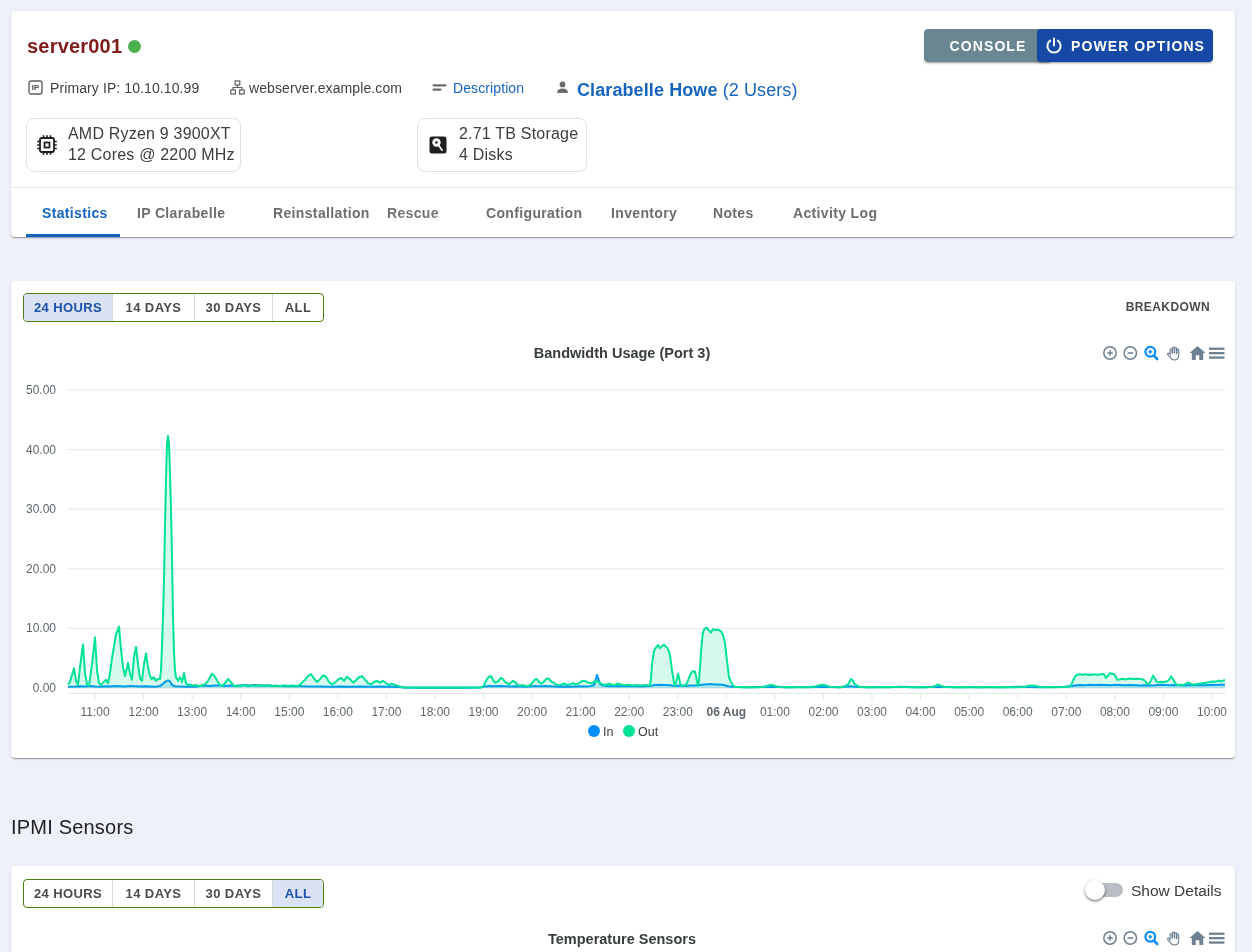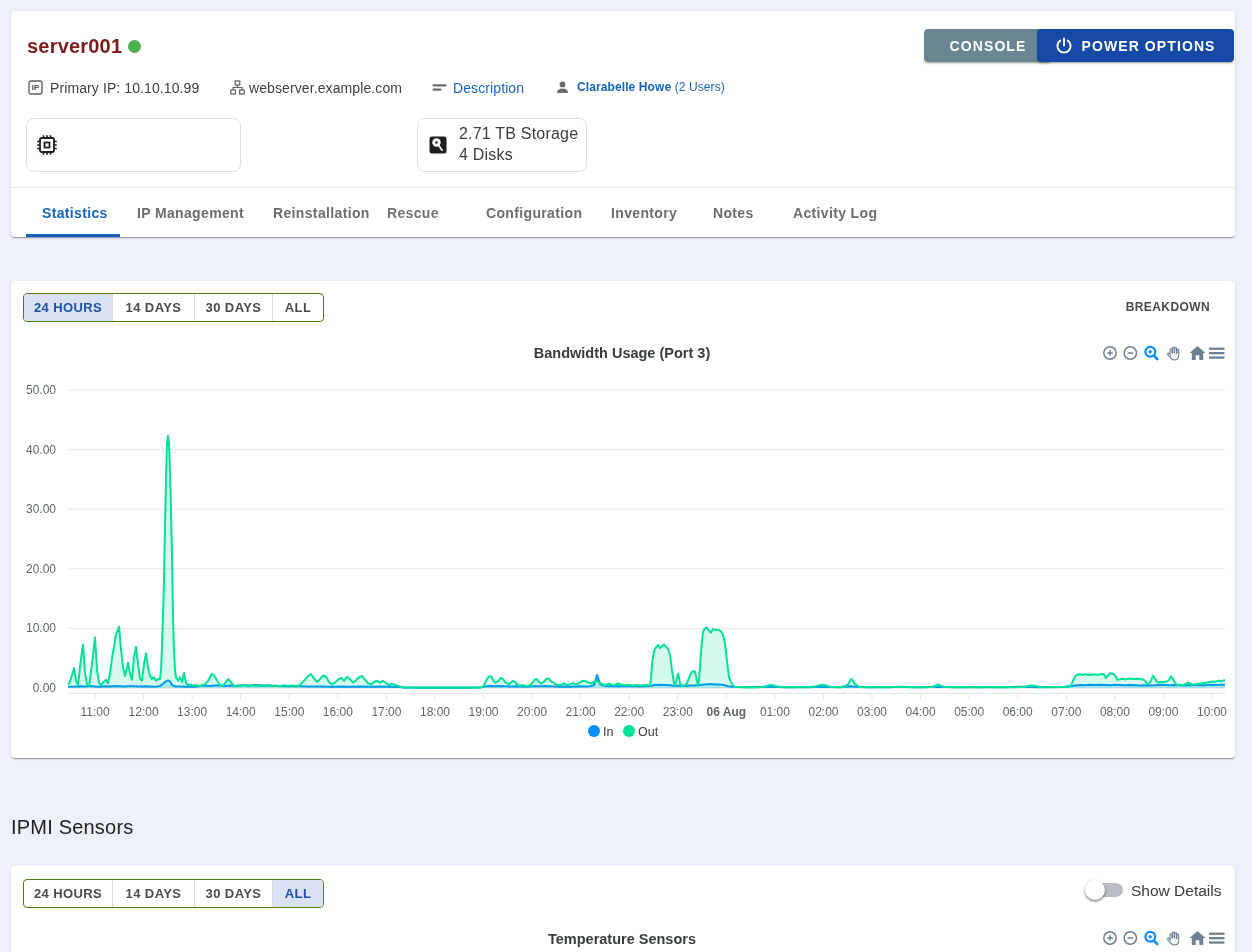--- a/index.html
+++ b/index.html
@@ -12,21 +12,21 @@
 .tab{position:absolute;top:194px;font-size:14px;font-weight:bold;letter-spacing:.35px;color:#6d6d6d}
 .bgroup{position:absolute;display:flex;border:1px solid #4d7c0f;border-radius:4px;overflow:hidden;height:27px}
 .bgroup div{display:flex;align-items:center;justify-content:center;font-size:13px;font-weight:bold;letter-spacing:.4px;color:#4b4b4b;border-right:1px solid #d9d9d9}
 .bgroup div:last-child{border-right:none}
 .bgroup div.sel{background:#dbe2f4;color:#1a50ae}
 </style></head><body>
 <div class="card" style="top:11px;height:226px">
     <div class="abs" style="left:16px;top:24px;font-size:20px;font-weight:bold;color:#7f1d1d;letter-spacing:.2px">server001</div>
     <div class="abs" style="left:117px;top:29px;width:13px;height:13px;border-radius:50%;background:#4caf50"></div>
     <div class="btn" style="left:913px;width:128px;background:#6a8692">CONSOLE</div>
-    <div class="btn" style="left:1026px;width:197px;background:#1549a5"><svg width="18" height="18" viewBox="0 0 18 18" style="margin-right:8px">
+    <div class="btn" style="left:1026px;width:176px;background:#1549a5"><svg width="18" height="18" viewBox="0 0 18 18" style="margin-right:8px">
         <path d="M9 1.5 V8.5" stroke="#fff" stroke-width="2" stroke-linecap="round" fill="none"></path>
         <path d="M5.2 3.6 a6.6 6.6 0 1 0 7.6 0" stroke="#fff" stroke-width="2" fill="none" stroke-linecap="round"></path>
       </svg>POWER OPTIONS</div>
     <svg class="abs" style="left:17px;top:69px" width="15" height="15" viewBox="0 0 15 15">
       <rect x="1" y="1" width="13" height="13" rx="2.2" fill="none" stroke="#5f5f5f" stroke-width="1.4"></rect>
       <text x="7.5" y="10.4" text-anchor="middle" font-size="8" font-weight="bold" fill="#4f4f4f" font-family="Liberation Sans">IP</text>
     </svg>
     <div class="abs" style="left:39px;top:69px;font-size:14px;color:#3f3f3f;letter-spacing:.1px">Primary IP: 10.10.10.99</div>
     <svg class="abs" style="left:219px;top:69px" width="15" height="15" viewBox="0 0 15 15" fill="none" stroke="#5f5f5f" stroke-width="1.2">
       <rect x="5.2" y="1" width="4.6" height="4"></rect>
@@ -37,43 +37,44 @@
     <div class="abs" style="left:238px;top:69px;font-size:14px;color:#3f3f3f;letter-spacing:.1px">webserver.example.com</div>
     <svg class="abs" style="left:421px;top:69px" width="15" height="15" viewBox="0 0 15 15">
       <rect x="0.5" y="4.2" width="14" height="2.2" rx="1.1" fill="#6c6c6c"></rect>
       <rect x="0.5" y="8.6" width="9" height="2.2" rx="1.1" fill="#6c6c6c"></rect>
     </svg>
     <div class="abs" style="left:442px;top:69px;font-size:14px;color:#1565c0;letter-spacing:.1px">Description</div>
     <svg class="abs" style="left:544px;top:69px" width="15" height="15" viewBox="0 0 15 15" fill="#6b6b6b">
       <circle cx="7.5" cy="4.4" r="2.9"></circle>
       <path d="M7.5 8.6 c-3.2 0-5.3 1.6-5.3 3.4 V13 h10.6 v-1 c0-1.8-2.1-3.4-5.3-3.4 Z"></path>
     </svg>
-    <div class="abs" style="left:566px;top:69px;font-size:12px;color:#1565c0;letter-spacing:.1px"><b>Clarabelle Howe</b> (2 Users)</div>
+    <div class="abs" style="left:566px;top:69px;font-size:18px;color:#1565c0;letter-spacing:.1px"><b>Clarabelle Howe</b> (2 Users)</div>
     <div class="infocard" style="left:15px;width:213px">
       <svg style="margin:0 9px 0 8px" width="24" height="24" viewBox="0 0 24 24" fill="none" stroke="#1f1f1f">
         <rect x="5" y="5" width="14" height="14" rx="1.5" stroke-width="1.8"></rect>
         <rect x="9.5" y="9.5" width="5" height="5" stroke-width="1.8"></rect>
         <g stroke-width="1.7">
           <path d="M8.5 5 V2.2 M12 5 V2.2 M15.5 5 V2.2 M8.5 21.8 V19 M12 21.8 V19 M15.5 21.8 V19 M5 8.5 H2.2 M5 12 H2.2 M5 15.5 H2.2 M21.8 8.5 H19 M21.8 12 H19 M21.8 15.5 H19"></path>
         </g>
       </svg>
+      <div class="ictext">AMD Ryzen 9 3900XT<br>12 Cores @ 2200 MHz</div>
     </div>
     <div class="infocard" style="left:406px;width:168px">
       <svg style="margin:0 9px 0 8px" width="24" height="24" viewBox="0 0 24 24">
         <rect x="3.5" y="3.5" width="17" height="17" rx="2.5" fill="#1f1f1f"></rect>
         <circle cx="10.5" cy="9.5" r="4.2" fill="#fff"></circle>
         <circle cx="10.5" cy="9.5" r="1.3" fill="#1f1f1f"></circle>
         <path d="M11.5 10.5 L15.5 16.5" stroke="#fff" stroke-width="1.6"></path>
         <circle cx="16" cy="17" r="1" fill="#fff"></circle>
       </svg>
       <div class="ictext">2.71 TB Storage<br>4 Disks</div>
     </div>
     <div class="abs" style="left:0;top:176px;width:1224px;height:1px;background:#e8e8e8"></div>
     <div class="tab" style="left:31px;color:#1565c0">Statistics</div>
-    <div class="tab" style="left:126px;color:#6d6d6d">IP Management</div>
+    <div class="tab" style="left:126px;color:#6d6d6d">IP Clarabelle</div>
     <div class="tab" style="left:262px;color:#6d6d6d">Reinstallation</div>
     <div class="tab" style="left:376px;color:#737373">Rescue</div>
     <div class="tab" style="left:475px;color:#6d6d6d">Configuration</div>
     <div class="tab" style="left:600px;color:#6d6d6d">Inventory</div>
     <div class="tab" style="left:702px;color:#6d6d6d">Notes</div>
     <div class="tab" style="left:782px;color:#6d6d6d">Activity Log</div>
     <div class="abs" style="left:15px;top:223px;width:94px;height:3px;background:#1565c0"></div>
   </div>
 <div class="card" style="top:281px;height:477px">
     <div class="bgroup" style="left:12px;top:12px">

